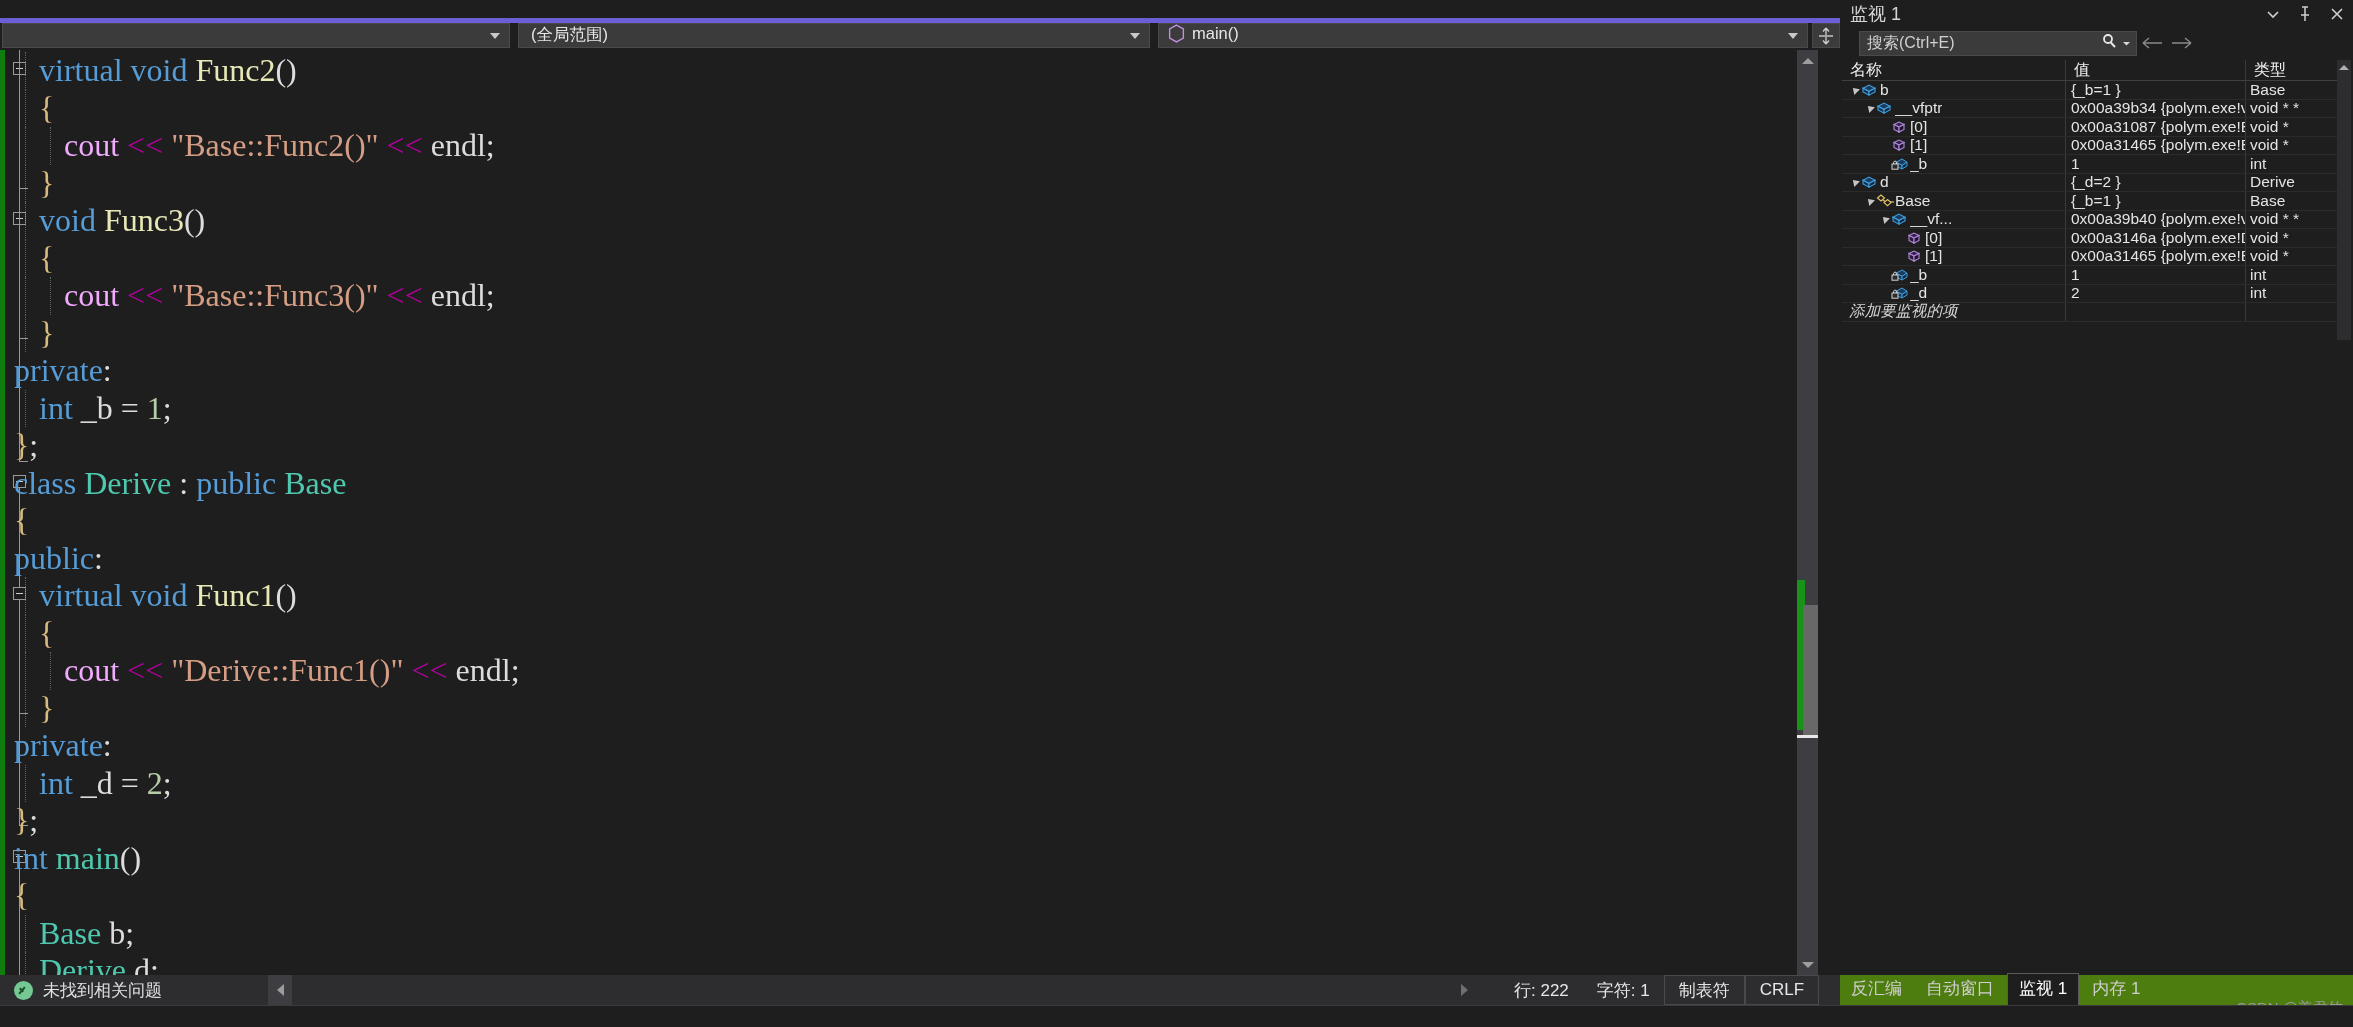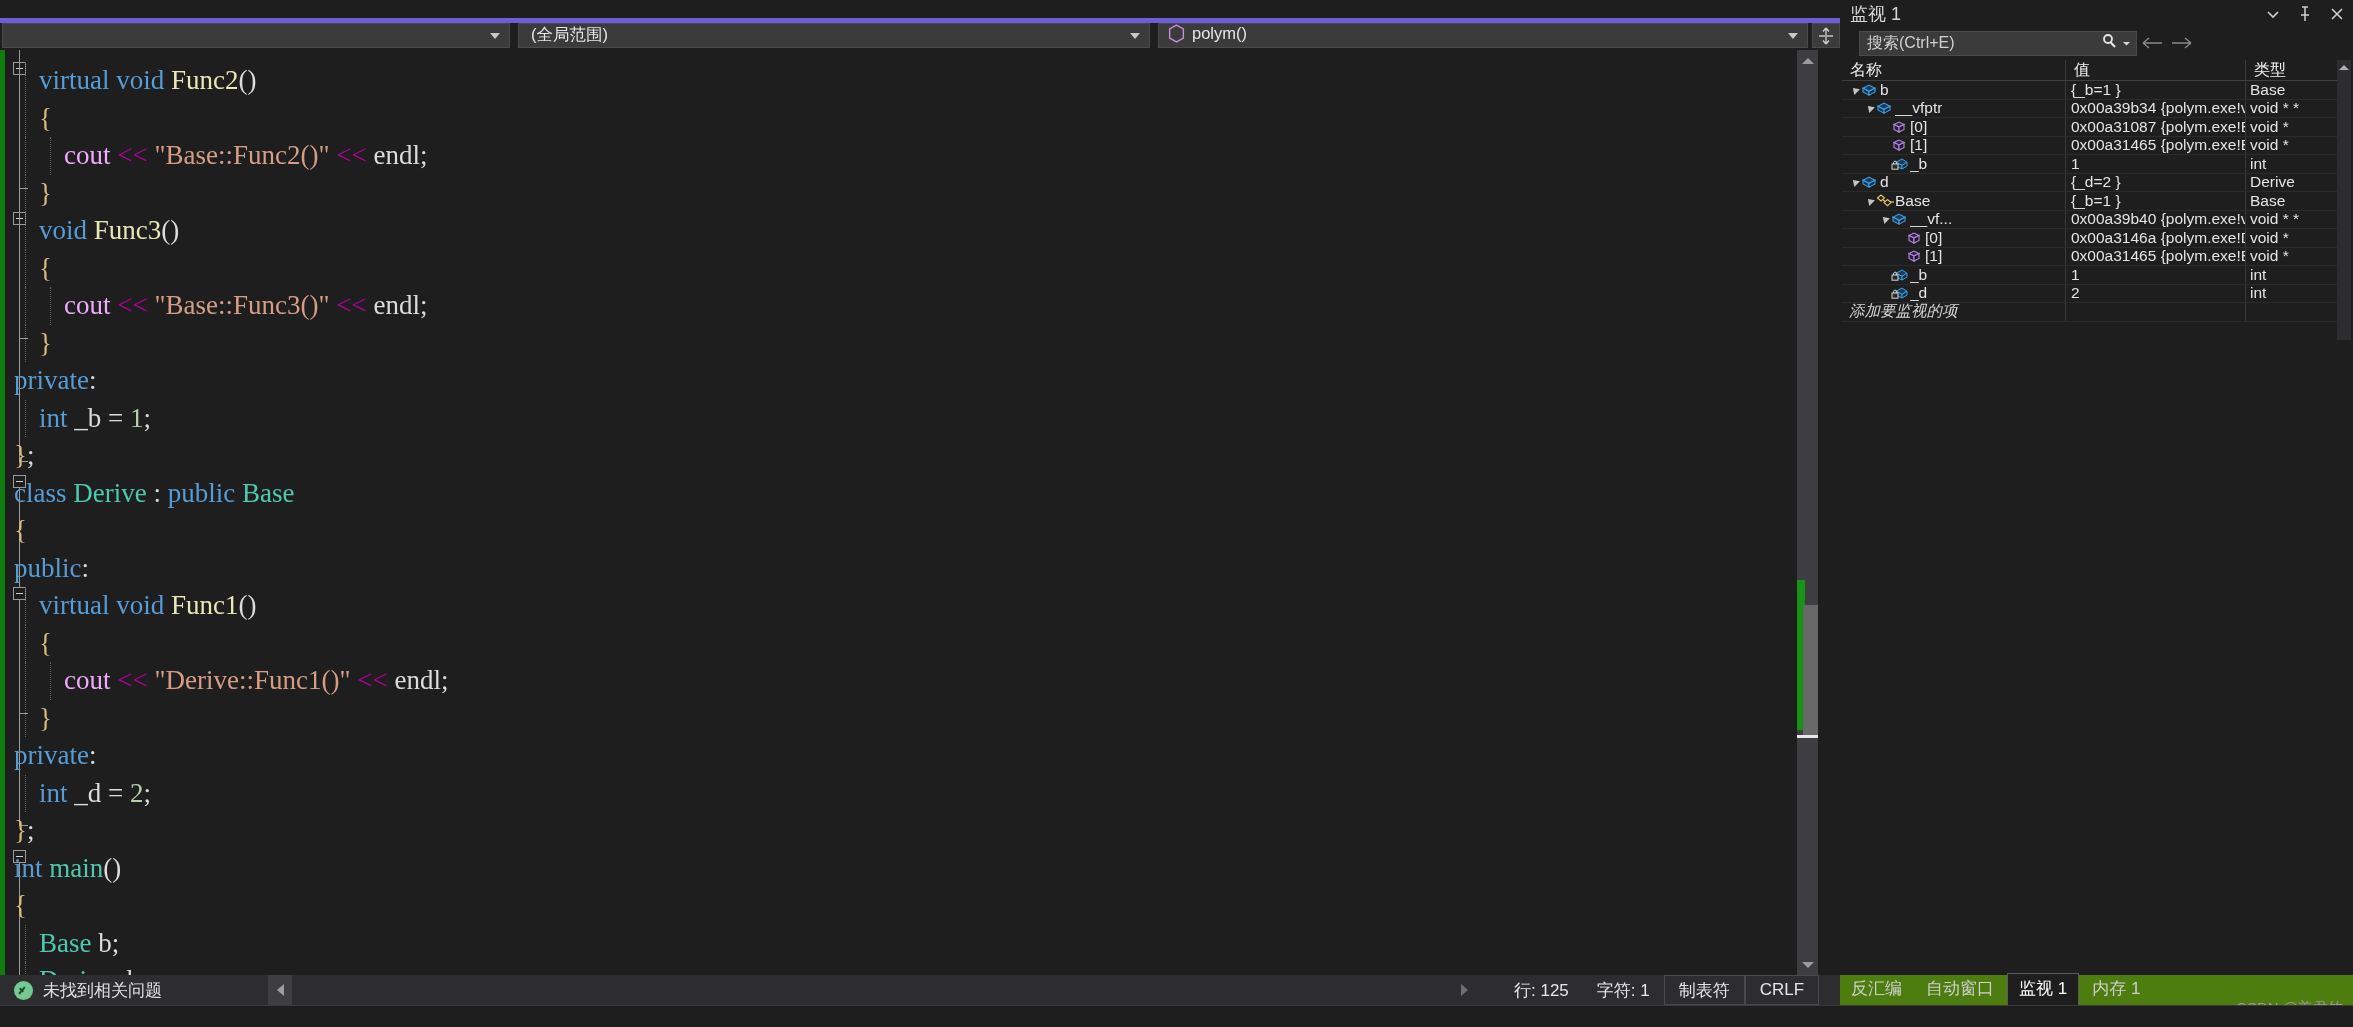--- a/index.html
+++ b/index.html
@@ -32,23 +32,23 @@
   
   .editor{position:absolute;left:0;top:50px;width:1840px;height:925px;background:#1e1e1e;overflow:hidden;}
   .chgbar{position:absolute;left:0;top:0;width:5px;height:925px;background:#1e1e1e;}
   .chgbar .seg{position:absolute;left:0;width:5px;background:#0e7d0e;}
   .gutter{position:absolute;left:5px;top:0;width:28px;height:925px;}
   .outline-v{position:absolute;left:14px;width:1px;background:#9a9a9a;}
   .outline-h{position:absolute;width:9px;height:1px;background:#9a9a9a;}
   .fold{position:absolute;left:8px;width:13px;height:13px;border:1px solid #9a9a9a;background:#1e1e1e;box-sizing:border-box;}
   .fold:after{content:"";position:absolute;left:2px;top:5px;width:7px;height:1px;background:#cfcfcf;}
 
-  .code{position:absolute;left:0;top:12px;width:1840px;height:925px;
+  .code{position:absolute;left:0;top:2px;width:1840px;height:925px;
         font-family:"Liberation Serif", serif;
-        font-size:27px;line-height:37.5px;white-space:pre;}
+        font-size:32px;line-height:37.5px;white-space:pre;}
   .code .line{height:37.5px;padding-left:14px;position:relative;}
   .guide{position:absolute;top:0;width:0;height:37.5px;border-left:1px dotted #63635f;}
 
   .k{color:#569cd6;}        
   .t{color:#4ec9b0;}        
   .fn{color:#e8e8b6;}       
   .str{color:#d69d85;}      
   .op{color:#b4009e;}       
   .pl{color:#dcdcdc;}       
   .num{color:#b5cea8;}      
@@ -142,21 +142,21 @@
       <div class="nav-combo" id="combo-scope">
         <span class="lbl">(全局范围)</span>
         <span class="caret"></span>
       </div>
       <div class="nav-combo" id="combo-member">
         <span class="cube-icon">
           <svg viewBox="0 0 16 18" width="17" height="19">
             <path d="M8 1 L14.5 4.6 L14.5 13.4 L8 17 L1.5 13.4 L1.5 4.6 Z" fill="none" stroke="#c28fe0" stroke-width="1.3"></path>
           </svg>
         </span>
-        <span class="lbl" style="padding-left:0">polym()</span>
+        <span class="lbl" style="padding-left:0">main()</span>
         <span class="caret"></span>
       </div>
       <div class="split-btn">
         <svg width="16" height="18" viewBox="0 0 16 18">
           <path d="M8 1 L5 4.5 M8 1 L11 4.5 M8 1 L8 8" stroke="#d0d0d0" stroke-width="1.3" fill="none"></path>
           <path d="M1 9 L15 9" stroke="#d0d0d0" stroke-width="1.4"></path>
           <path d="M8 17 L5 13.5 M8 17 L11 13.5 M8 17 L8 10" stroke="#d0d0d0" stroke-width="1.3" fill="none"></path>
         </svg>
       </div>
     </div>
@@ -206,21 +206,21 @@
       </div>
     </div>
     <div class="hsb-left">
         <span class="tri-l"></span>
       </div>
     <div class="hsb-right">
         <span class="tri-r"></span>
       </div>
 
     <div class="statusitems">
-      <div class="si">行: 125</div>
+      <div class="si">行: 222</div>
       <div class="si">字符: 1</div>
       <div class="si box">制表符</div>
       <div class="si box">CRLF</div>
     </div>
   </div>
 
   <div class="right-pane">
 
     <div class="panel-head">
       <span class="panel-title">监视 1</span>

